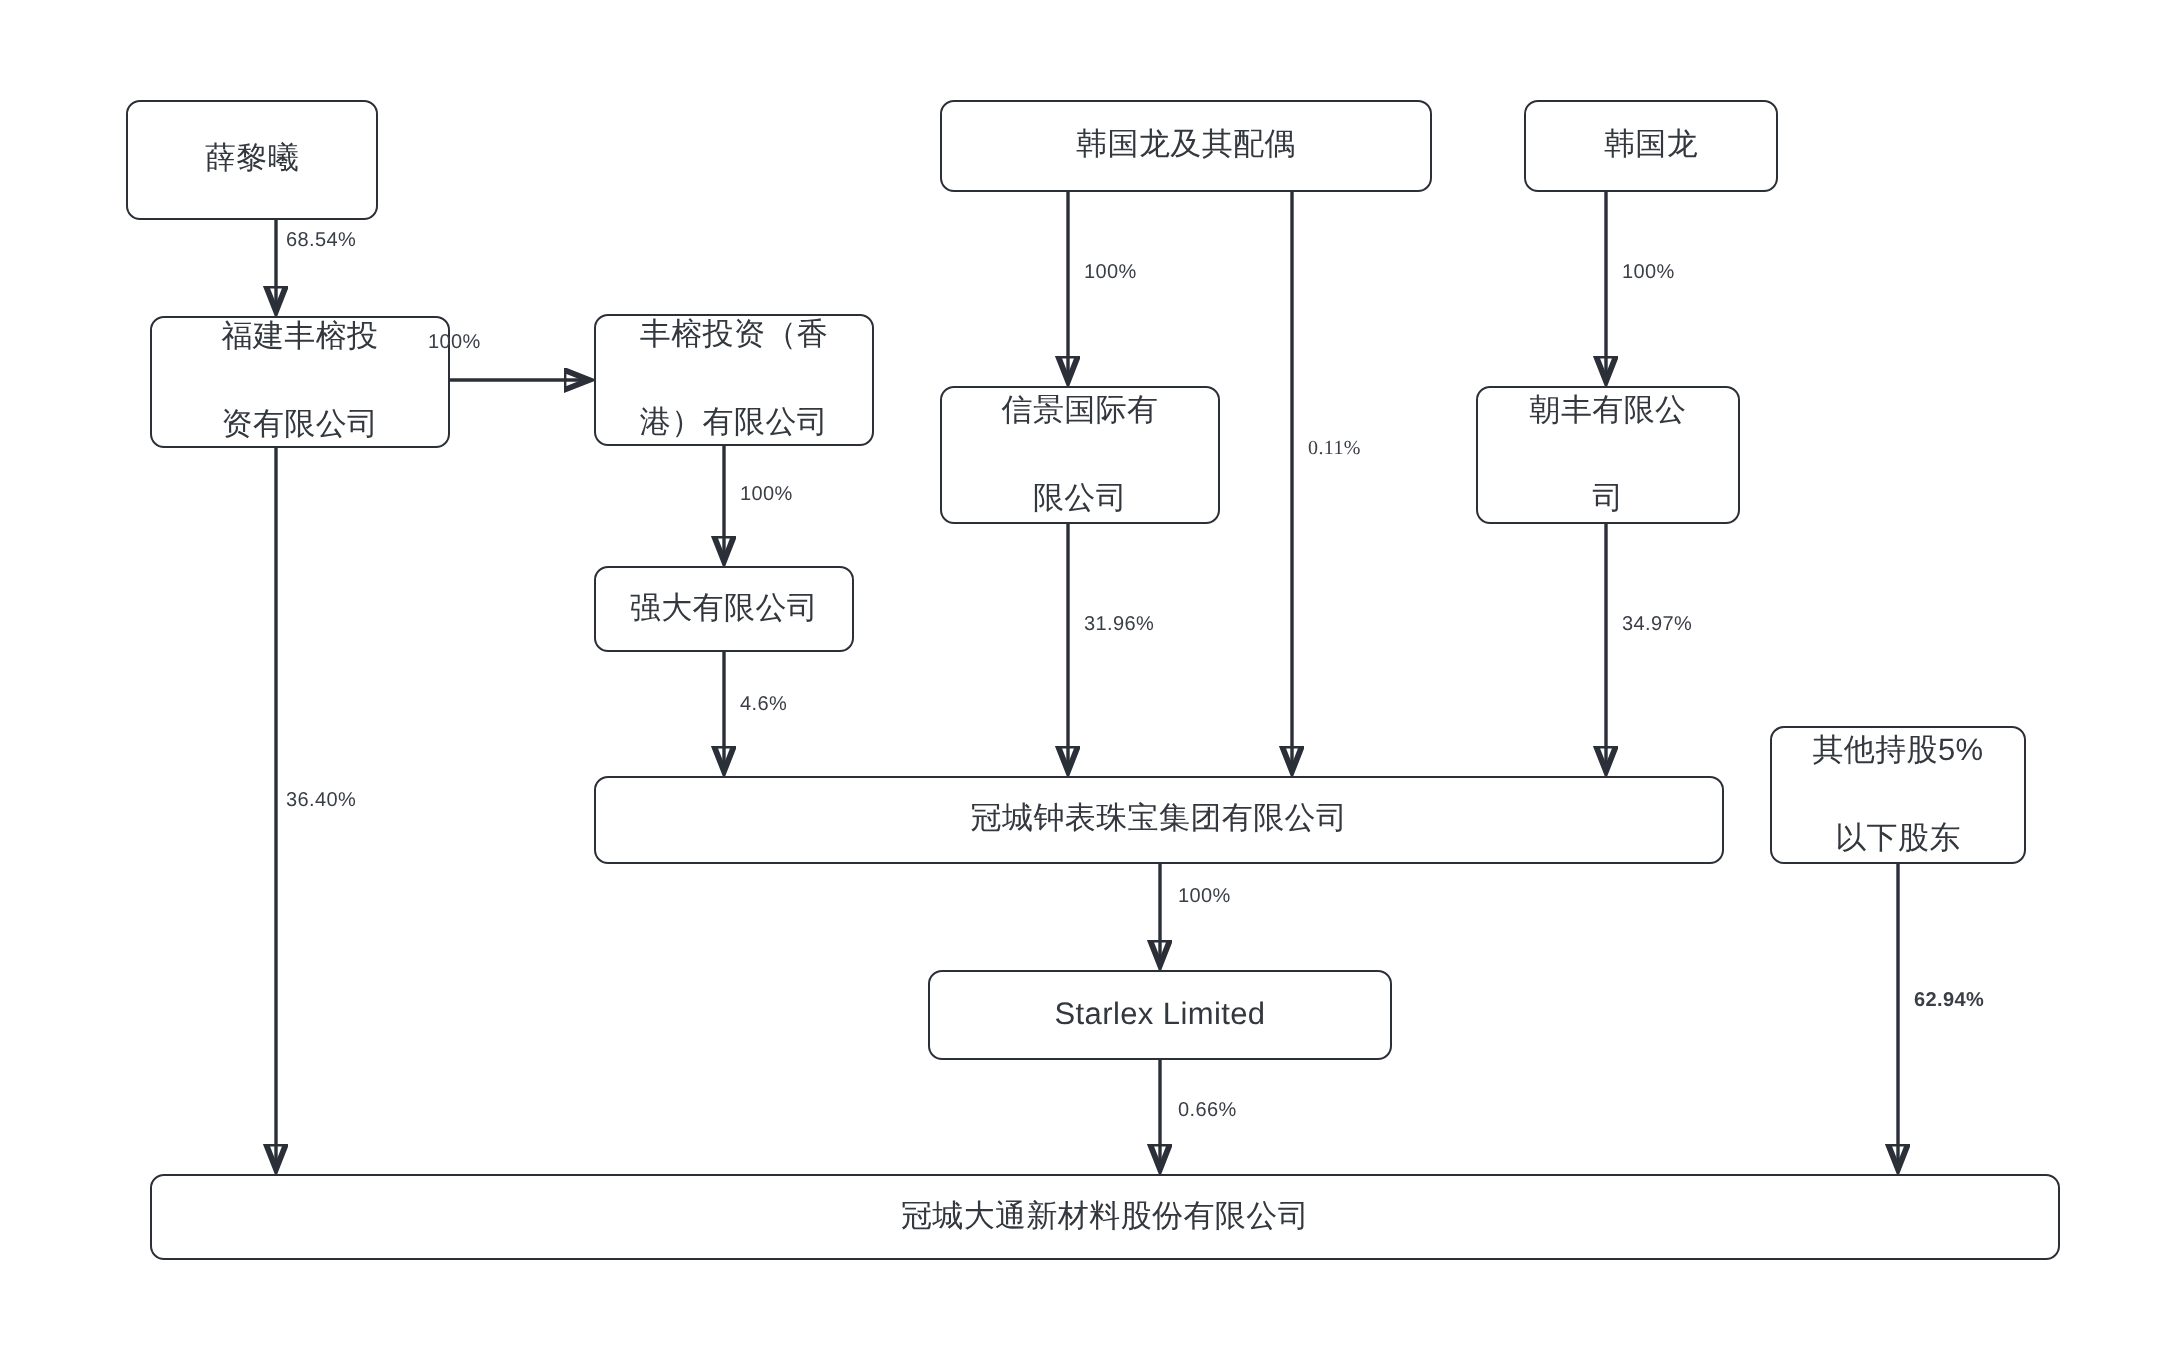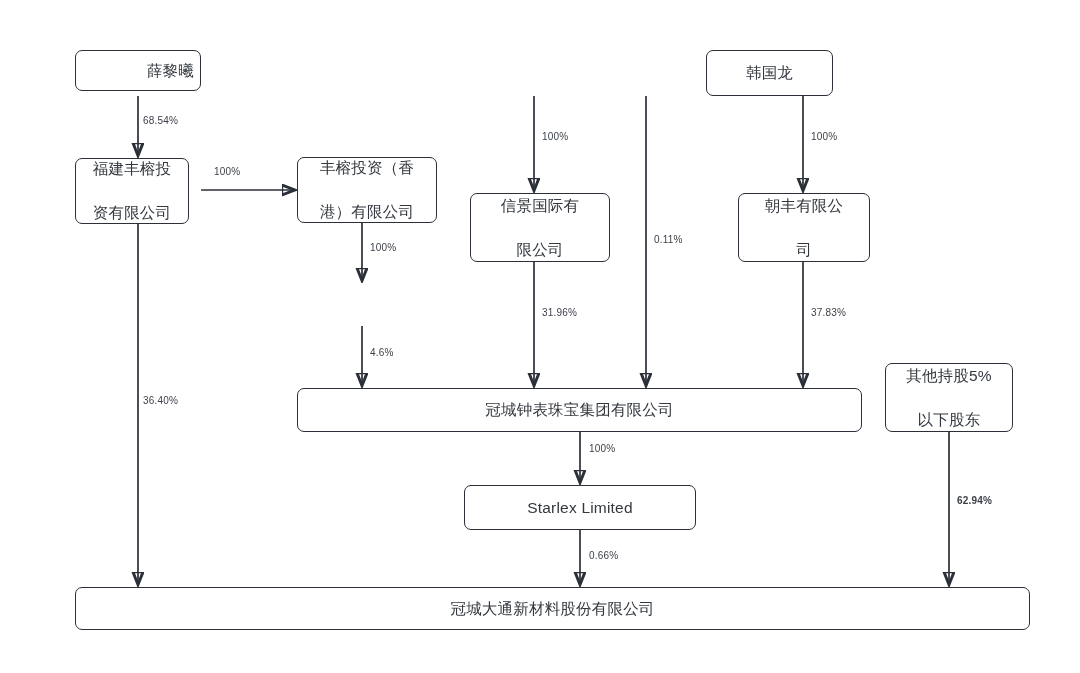--- a/index.html
+++ b/index.html
@@ -90,41 +90,47 @@
 
     <line x1="803" y1="262" x2="803" y2="385" marker-end="url(#arrow)"></line>
 
     <line x1="580" y1="432" x2="580" y2="482" marker-end="url(#arrow)"></line>
 
     <line x1="580" y1="530" x2="580" y2="584" marker-end="url(#arrow)"></line>
 
     <line x1="949" y1="432" x2="949" y2="584" marker-end="url(#arrow)"></line>
   </svg>
 
-  <div class="node" style="left:75px; top:50px; width:126px; height:41px;text-align:right;">
+  <div class="node" style="left:63px; top:50px; width:126px; height:60px;">
     <span>薛黎曦</span>
   </div>
 
-  <div class="node" style="left:75px; top:158px; width:114px; height:66px;">
+  <div class="node" style="left:75px; top:158px; width:150px; height:66px;">
     <span>
       <span>福建丰榕投</span><br>
       <span>资有限公司</span>
     </span>
   </div>
 
   <div class="node" style="left:297px; top:157px; width:140px; height:66px;">
     <span>
       <span>丰榕投资（香</span><br>
       <span>港）有限公司</span>
     </span>
   </div>
 
+  <div class="node" style="left:297px; top:283px; width:130px; height:43px;">
+    <span>强大有限公司</span>
+  </div>
 
+  <div class="node" style="left:470px; top:50px; width:246px; height:46px;">
+    <span>韩国龙及其配偶</span>
+  </div>
 
-  <div class="node" style="left:706px; top:50px; width:127px; height:46px;">
+  <div class="node" style="left:762px; top:50px; width:127px; height:46px;">
     <span>韩国龙</span>
   </div>
 
   <div class="node" style="left:470px; top:193px; width:140px; height:69px;">
     <span>
       <span>信景国际有</span><br>
       <span>限公司</span>
     </span>
   </div>
 
@@ -159,27 +165,27 @@
   <div class="edge-label" style="left:214px; top:166px;">100%</div>
 
   <div class="edge-label" style="left:370px; top:242px;">100%</div>
 
   <div class="edge-label" style="left:370px; top:347px;">4.6%</div>
 
   <div class="edge-label" style="left:143px; top:395px;">36.40%</div>
 
   <div class="edge-label" style="left:542px; top:131px;">100%</div>
 
-  <div class="edge-label" style="left:654px; top:234px;">0.11%</div>
+  <div class="edge-label" style="left:654px; top:219px;font-family:Liberation Serif, serif;">0.11%</div>
 
   <div class="edge-label" style="left:542px; top:307px;">31.96%</div>
 
   <div class="edge-label" style="left:811px; top:131px;">100%</div>
 
-  <div class="edge-label" style="left:811px; top:307px;">37.83%</div>
+  <div class="edge-label" style="left:811px; top:307px;">34.97%</div>
 
   <div class="edge-label" style="left:589px; top:443px;">100%</div>
 
   <div class="edge-label" style="left:589px; top:550px;">0.66%</div>
 
   <div class="edge-label" style="left:957px; top:495px;font-weight:bold;">62.94%</div>
 
 </div>
 
 </body></html>

